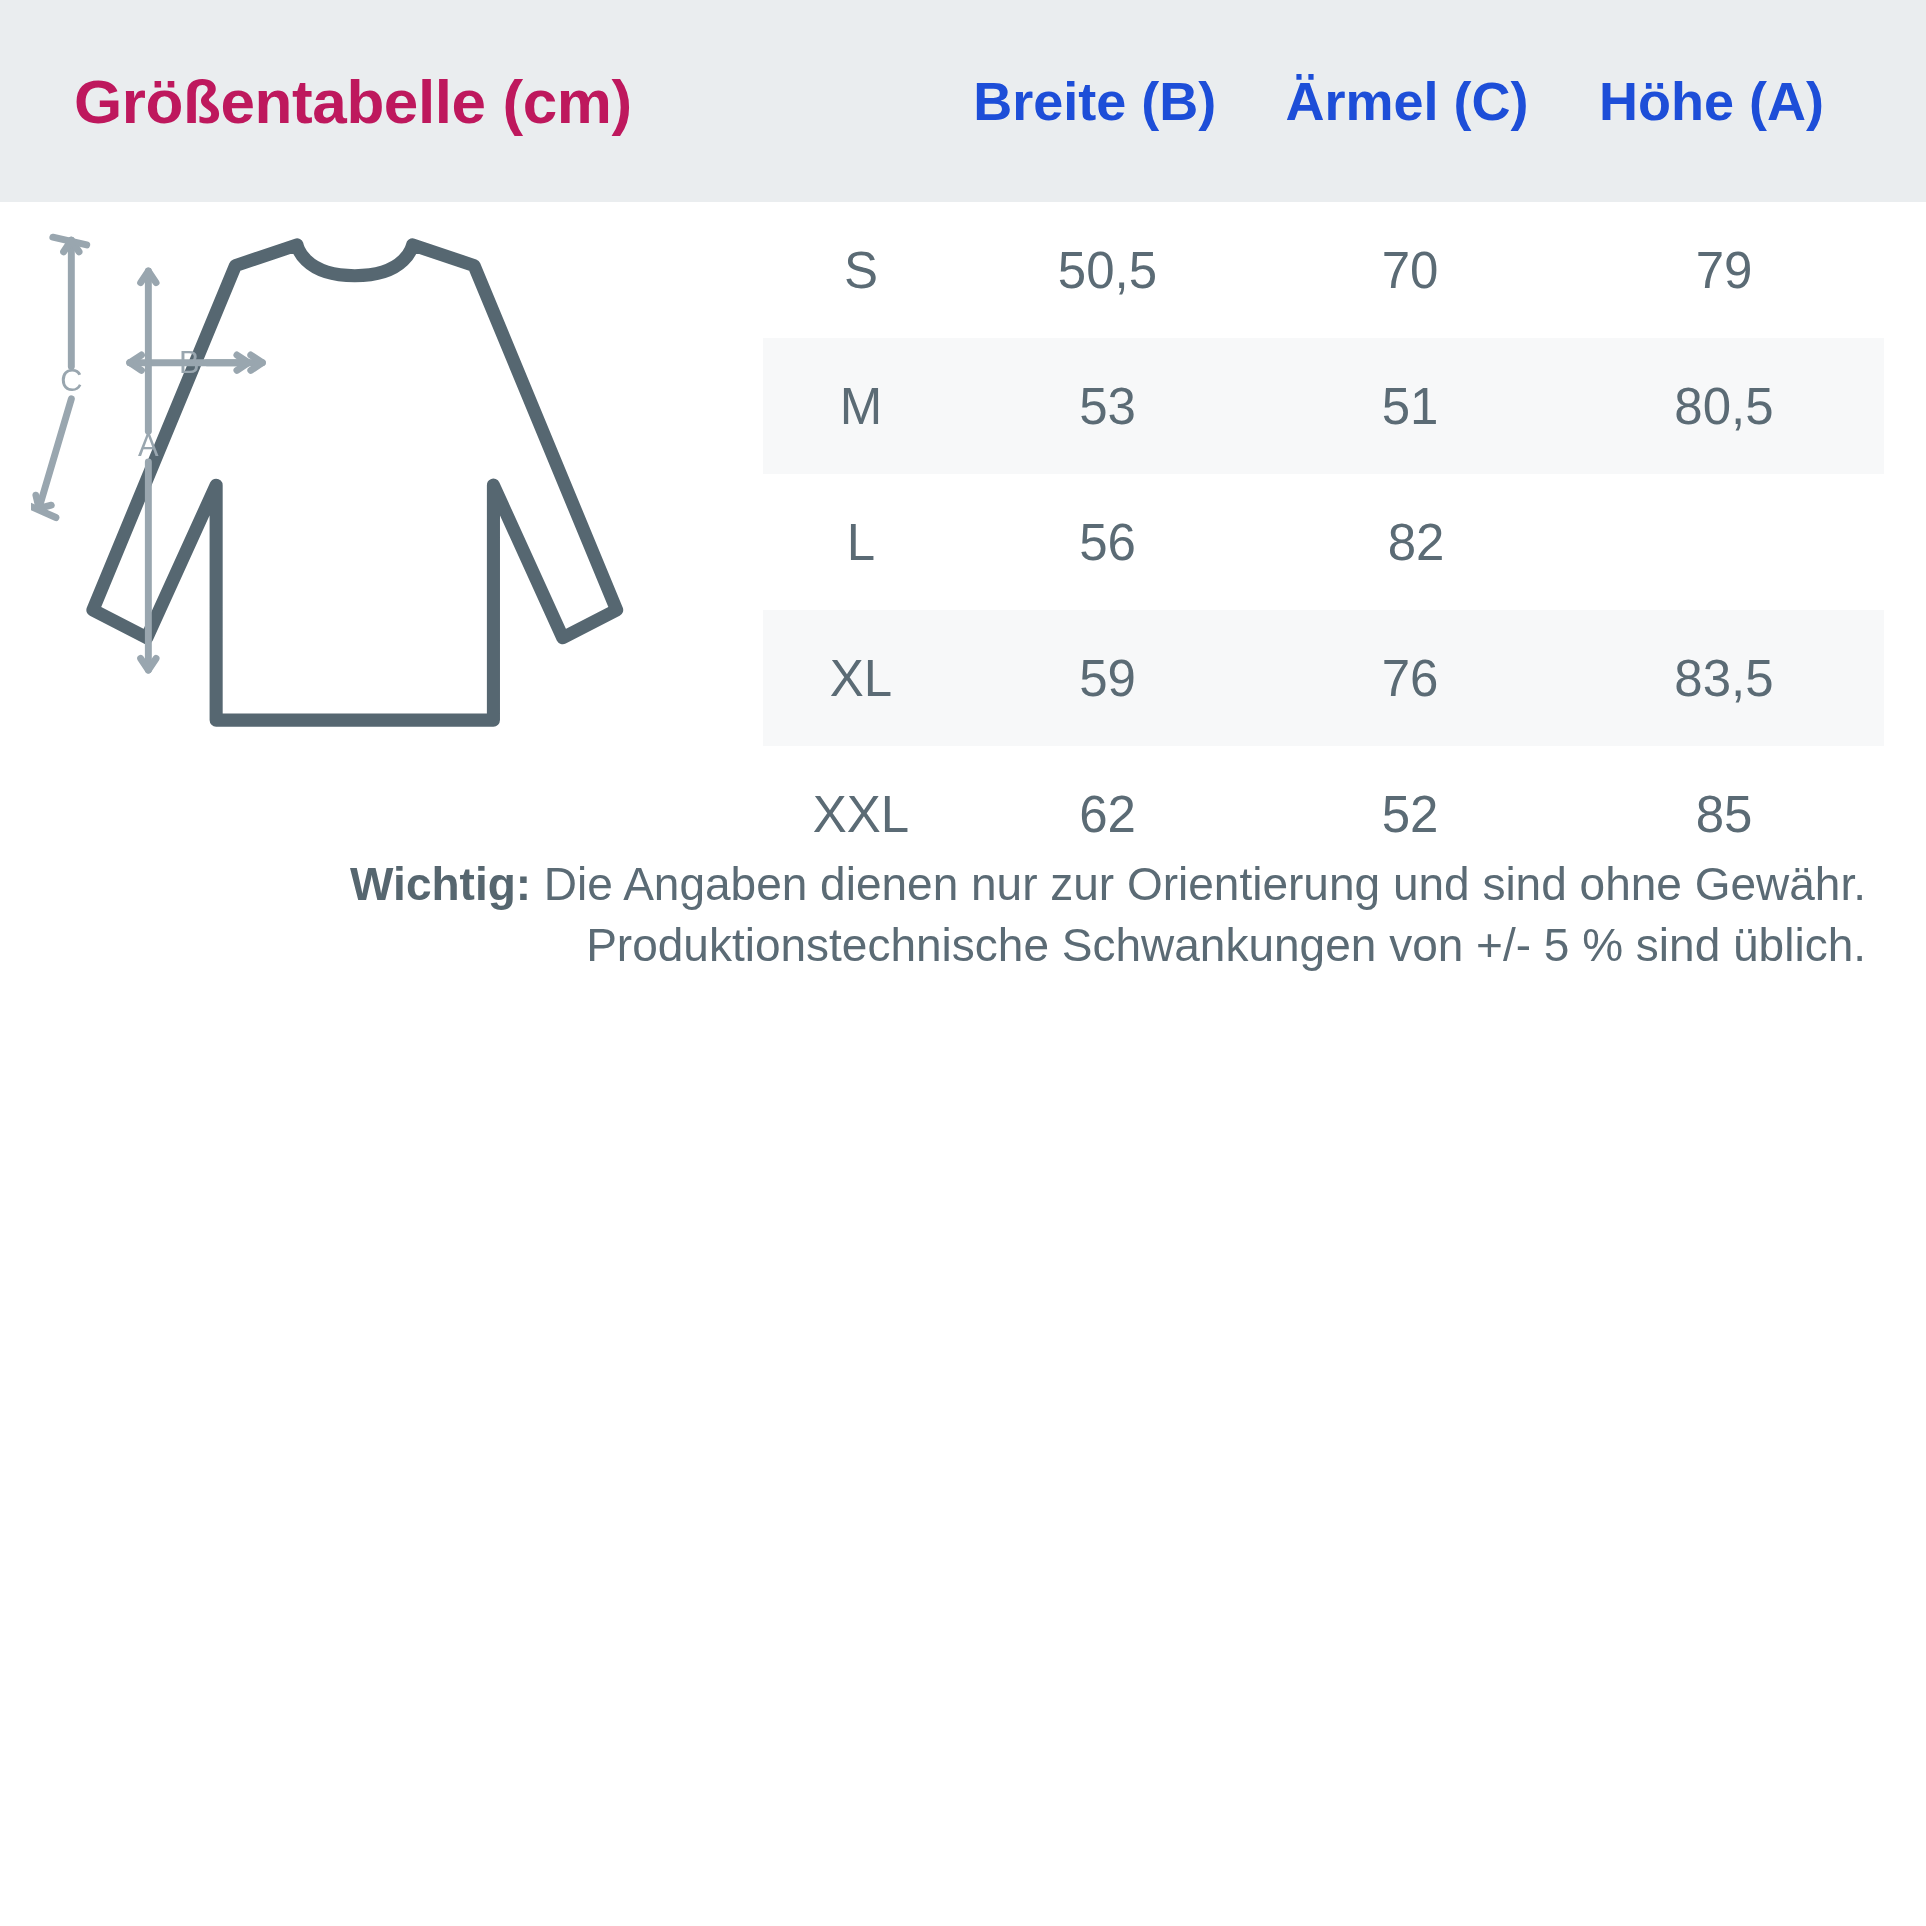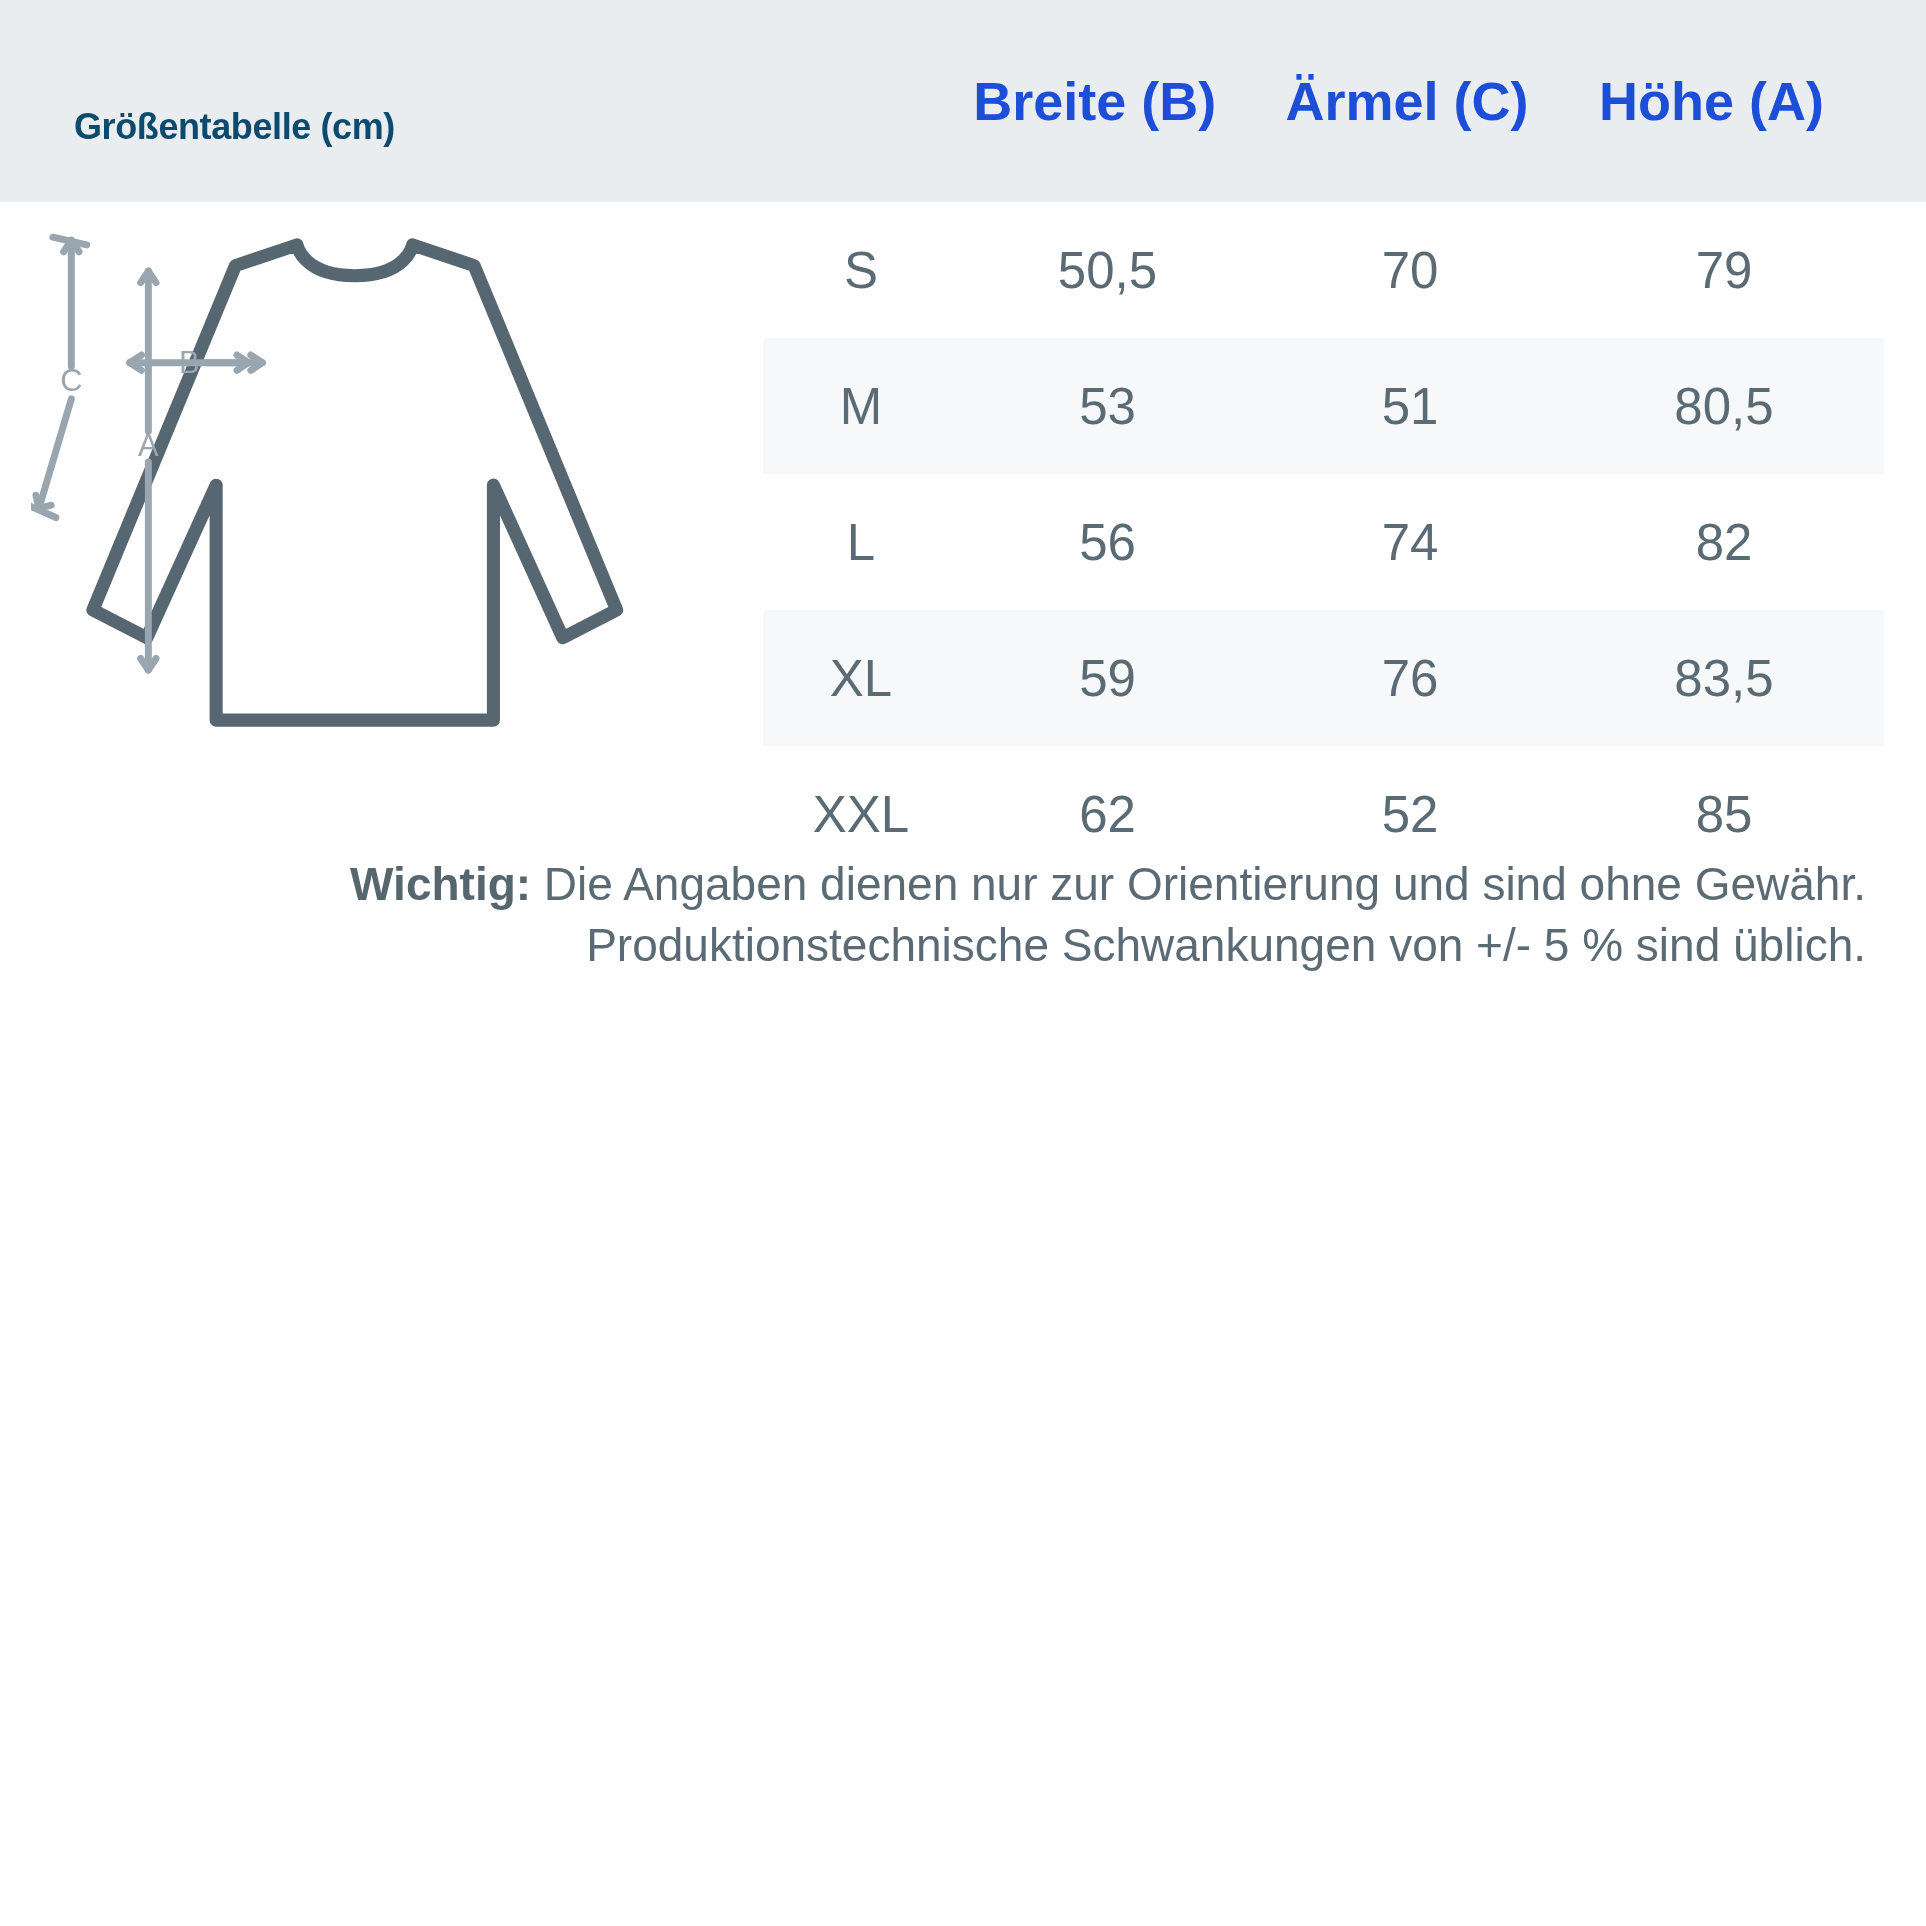--- a/index.html
+++ b/index.html
@@ -31,26 +31,25 @@
     height: 202px;
     background: #eaedef;
     display: flex;
     align-items: center;
   }
   .header-title {
     position: absolute;
     left: 74px;
     top: 50%;
     transform: translateY(-50%);
-    font-size: 36px;
+    font-size: 62px;
     font-weight: bold;
-    color: #0c4a6e;
+    color: #be185d;
     letter-spacing: -0.4px;
     white-space: nowrap;
-    margin-top: 26px;
   }
   .header-cols {
     position: absolute;
     left: 771px;
     top: 50%;
     transform: translateY(-50%);
     width: 1094px;
     display: flex;
     align-items: center;
     justify-content: flex-end;
@@ -194,21 +193,20 @@
     </div>
     <div class="row alt">
       <div class="cell size">M</div>
       <div class="cell b">53</div>
       <div class="cell a">51</div>
       <div class="cell c">80,5</div>
     </div>
     <div class="row">
       <div class="cell size">L</div>
       <div class="cell b">56</div>
-      <div class="cell a">74</div>
       <div class="cell c">82</div>
     </div>
     <div class="row alt">
       <div class="cell size">XL</div>
       <div class="cell b">59</div>
       <div class="cell a">76</div>
       <div class="cell c">83,5</div>
     </div>
     <div class="row">
       <div class="cell size">XXL</div>

